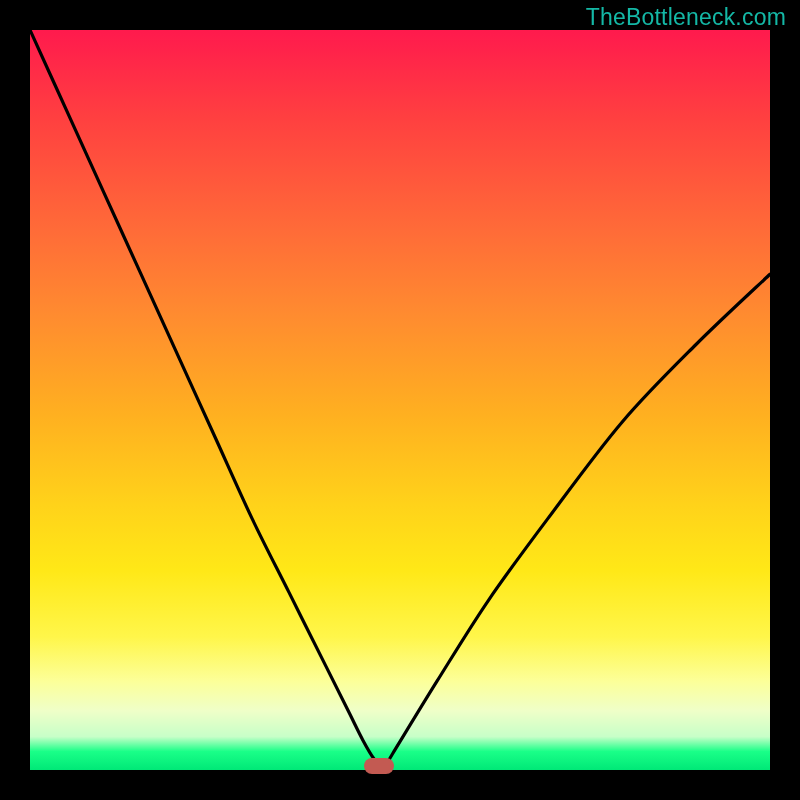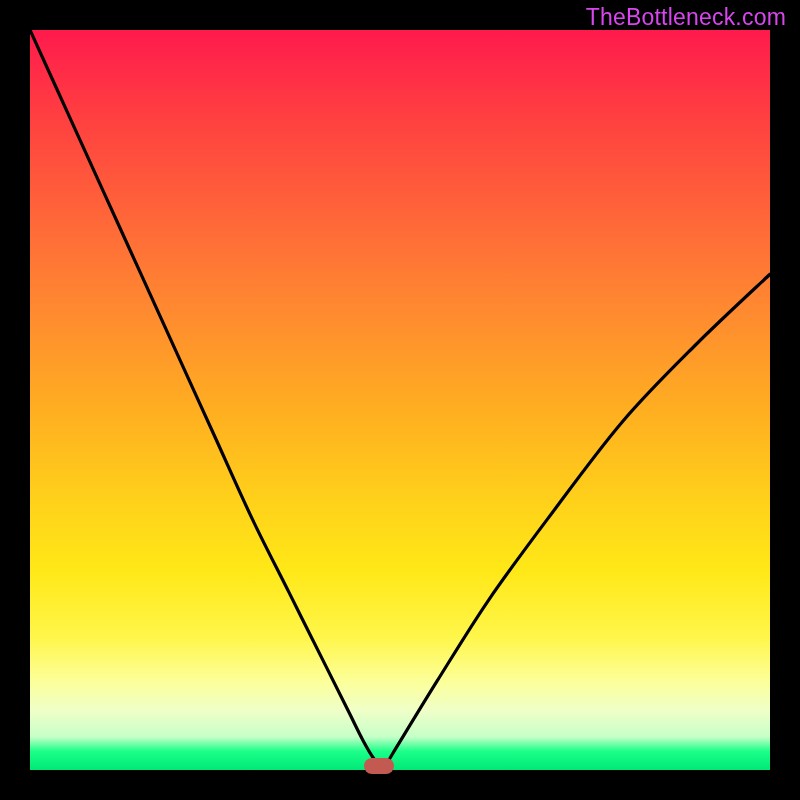--- a/index.html
+++ b/index.html
@@ -39,21 +39,21 @@
       #efffc8 92%,
       #c7ffc8 95.5%,
       #1aff88 97.5%,
       #00e877 100%
     );
   }
   .watermark {
     position: absolute;
     top: 4px;
     right: 14px;
-    color: #d946ef;
+    color: #14b8a6;
     font-size: 23px;
     letter-spacing: 0.2px;
     font-weight: 400;
   }
   svg.curve {
     position: absolute;
     left: 0;
     top: 0;
     width: 740px;
     height: 740px;

